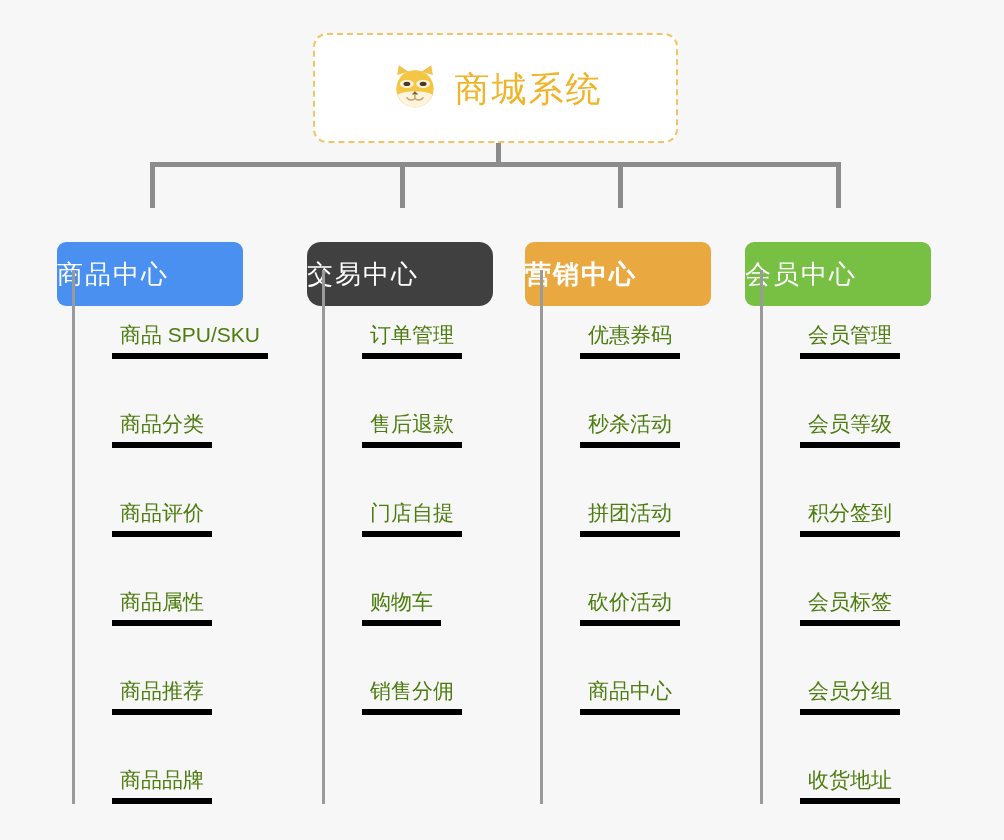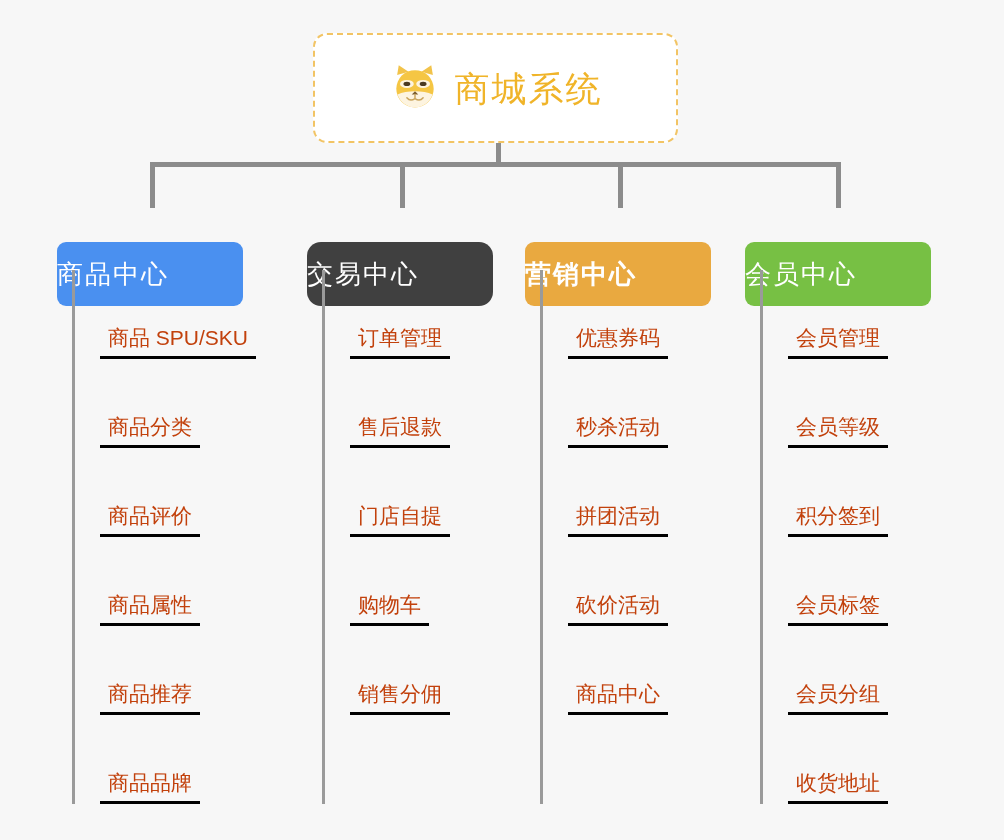--- a/index.html
+++ b/index.html
@@ -89,27 +89,28 @@
   .leaf {
     position: relative;
     height: 89px;
     display: flex;
     flex-direction: column;
     justify-content: flex-end;
     padding-left: 28px;
   }
   .leaf-label {
     font-size: 21px;
-    color: #c2410c;
+    color: #4d7c0f;
     white-space: nowrap;
     line-height: 1.15;
     padding: 0 8px 6px 8px;
     display: inline-block;
     align-self: flex-start;
-    border-bottom: 3px solid #000000;
+    border-bottom: 6px solid #000000;
+    margin-left: 12px;
   }
 </style>
 </head>
 <body style="background: rgb(247, 247, 247);">
 
 <div id="stage" style="background: rgb(247, 247, 247);">
 
   <div class="root-node" style="border-color: rgb(242, 196, 100); background: rgb(255, 255, 255);">
     <div class="root-icon">
       <svg viewBox="0 0 64 64" width="52" height="52" aria-hidden="true">

